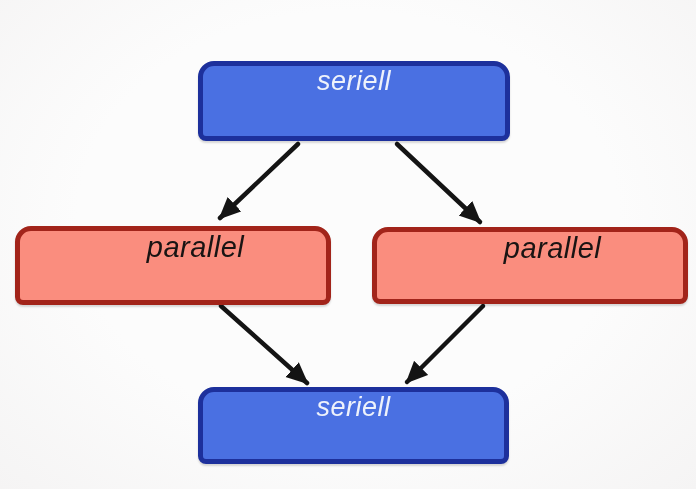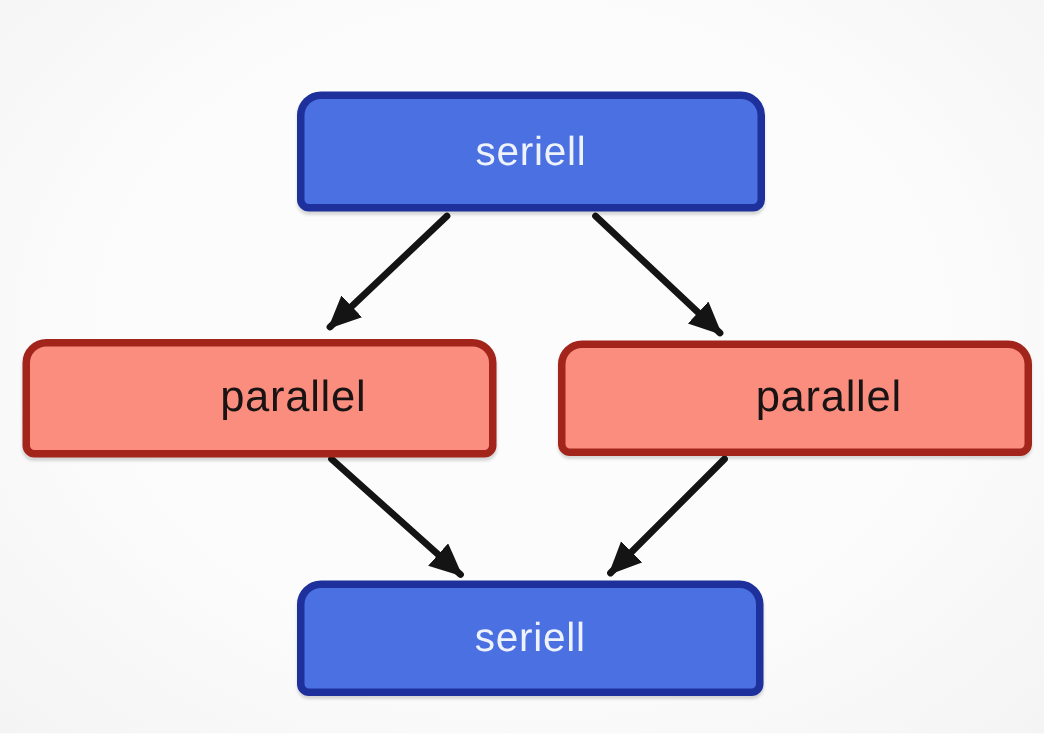--- a/index.html
+++ b/index.html
@@ -33,24 +33,24 @@
   }
   .arrow-line{
     stroke:var(--arrow);
     stroke-width:4.5;
     stroke-linecap:round;
   }
   .node{
     position:absolute;
     box-sizing:border-box;
     display:flex;
-    align-items:center;
     justify-content:center;
     border-radius:16px 16px 8px 8px;
     box-shadow:0 2px 2px rgba(0,0,0,0.15);
+    font-style:italic;
   }
   .node.blue{
     background:var(--blue-fill);
     border:5px solid var(--blue-border);
   }
   .node.red{
     background:var(--red-fill);
     border:5px solid var(--red-border);
   }
   .node.blue .node-label{

